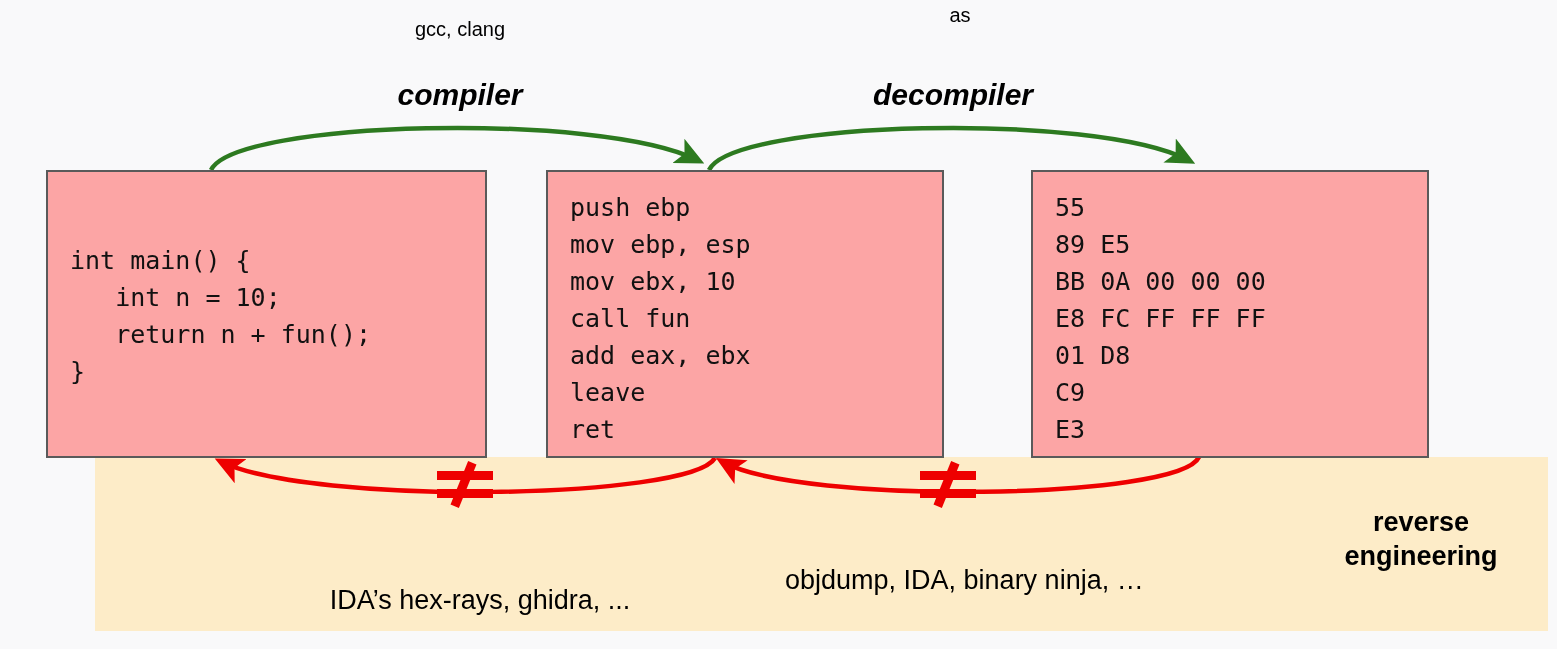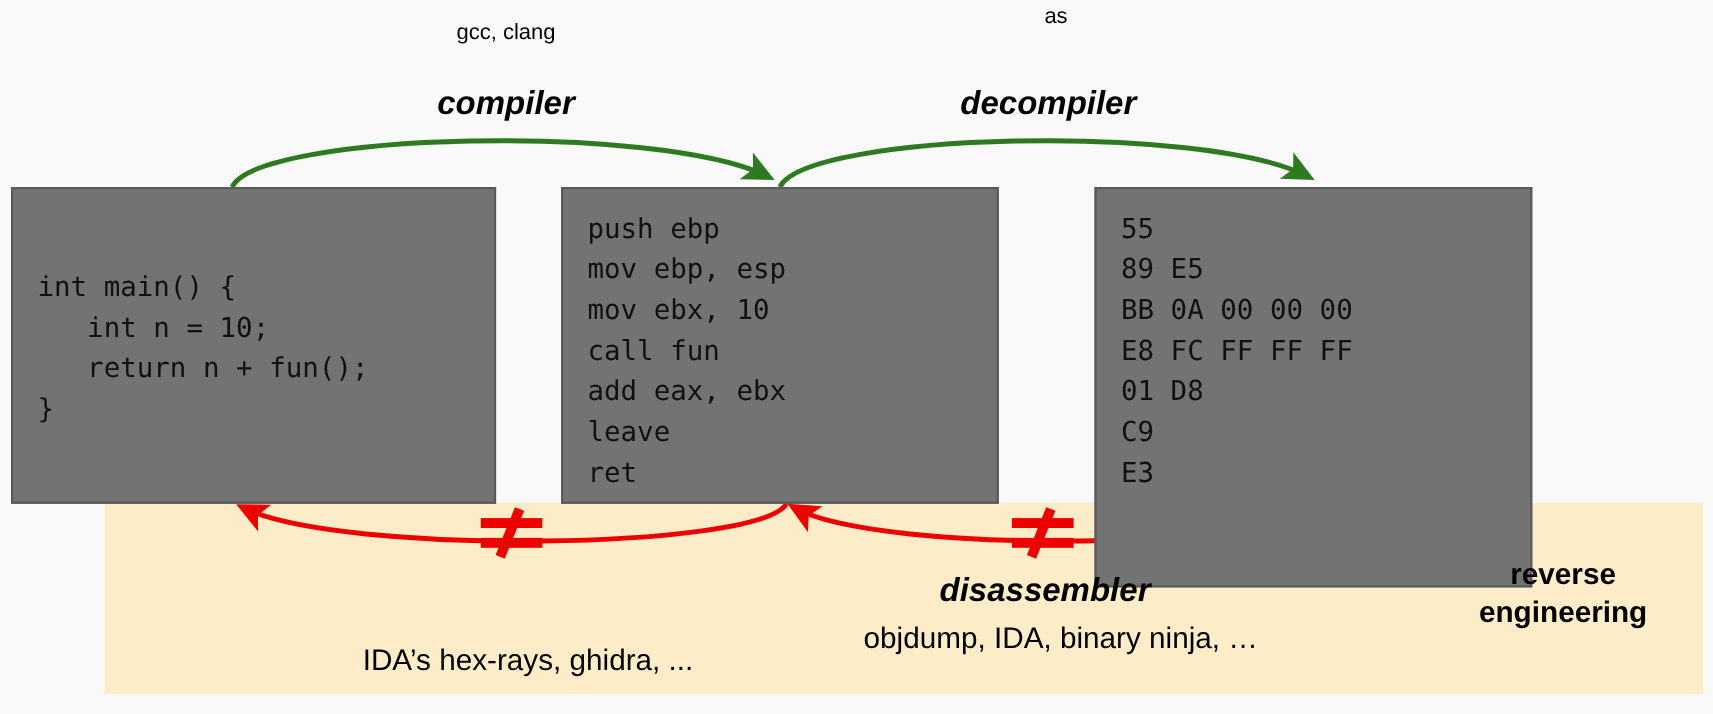--- a/index.html
+++ b/index.html
@@ -23,39 +23,40 @@
     top: 457px;
     width: 1453px;
     height: 174px;
     background: #fdecc8;
   }
 
   
   .code-box {
     position: absolute;
     box-sizing: border-box;
-    background: #737373;
+    background: #fca5a5;
     border: 2px solid #5a5a5a;
     font-family: "DejaVu Sans Mono", monospace;
     font-size: 25px;
     line-height: 37px;
     color: #111;
     white-space: pre;
     overflow: hidden;
+    margin-left: 36px;
   }
   #box-c {
     left: 10px;  top: 170px;  width: 441px; height: 288px;
     padding: 70px 0 0 22px;
   }
   #box-asm {
     left: 510px; top: 170px;  width: 398px; height: 288px;
     padding: 17px 0 0 22px;
   }
   #box-mc {
-    left: 995px; top: 170px;  width: 398px; height: 364px;
+    left: 995px; top: 170px;  width: 398px; height: 288px;
     padding: 17px 0 0 22px;
   }
 
   
   .lbl {
     position: absolute;
     color: #000;
     white-space: nowrap;
   }
   .lbl-tool {
@@ -160,19 +161,18 @@
 
   <div class="lbl lbl-proc" id="lab-compiler">compiler</div>
 
   <div class="lbl lbl-tool" id="lab-as">as</div>
 
   <div class="lbl lbl-proc" id="lab-assembler">decompiler</div>
 
 
   <div class="lbl lbl-tools-bottom" id="lab-dectools">IDA’s hex-rays, ghidra, ...</div>
 
-  <div class="lbl lbl-proc" id="lab-disassembler">disassembler</div>
 
   <div class="lbl lbl-tools-bottom" id="lab-distools">objdump, IDA, binary ninja, …</div>
 
   <div class="lbl lbl-re" id="lab-re">reverse<br>engineering</div>
 
 </div>
 
 </body></html>

